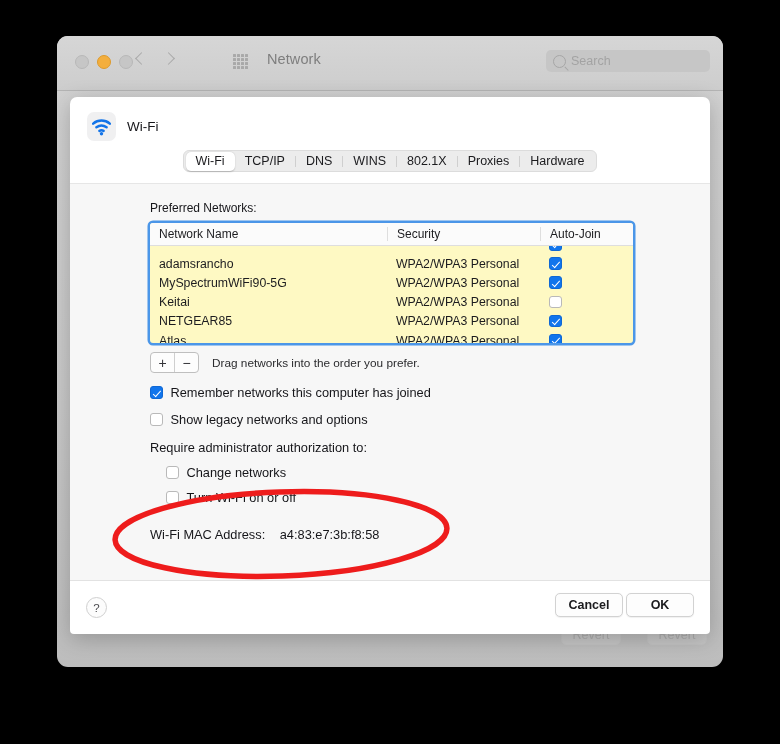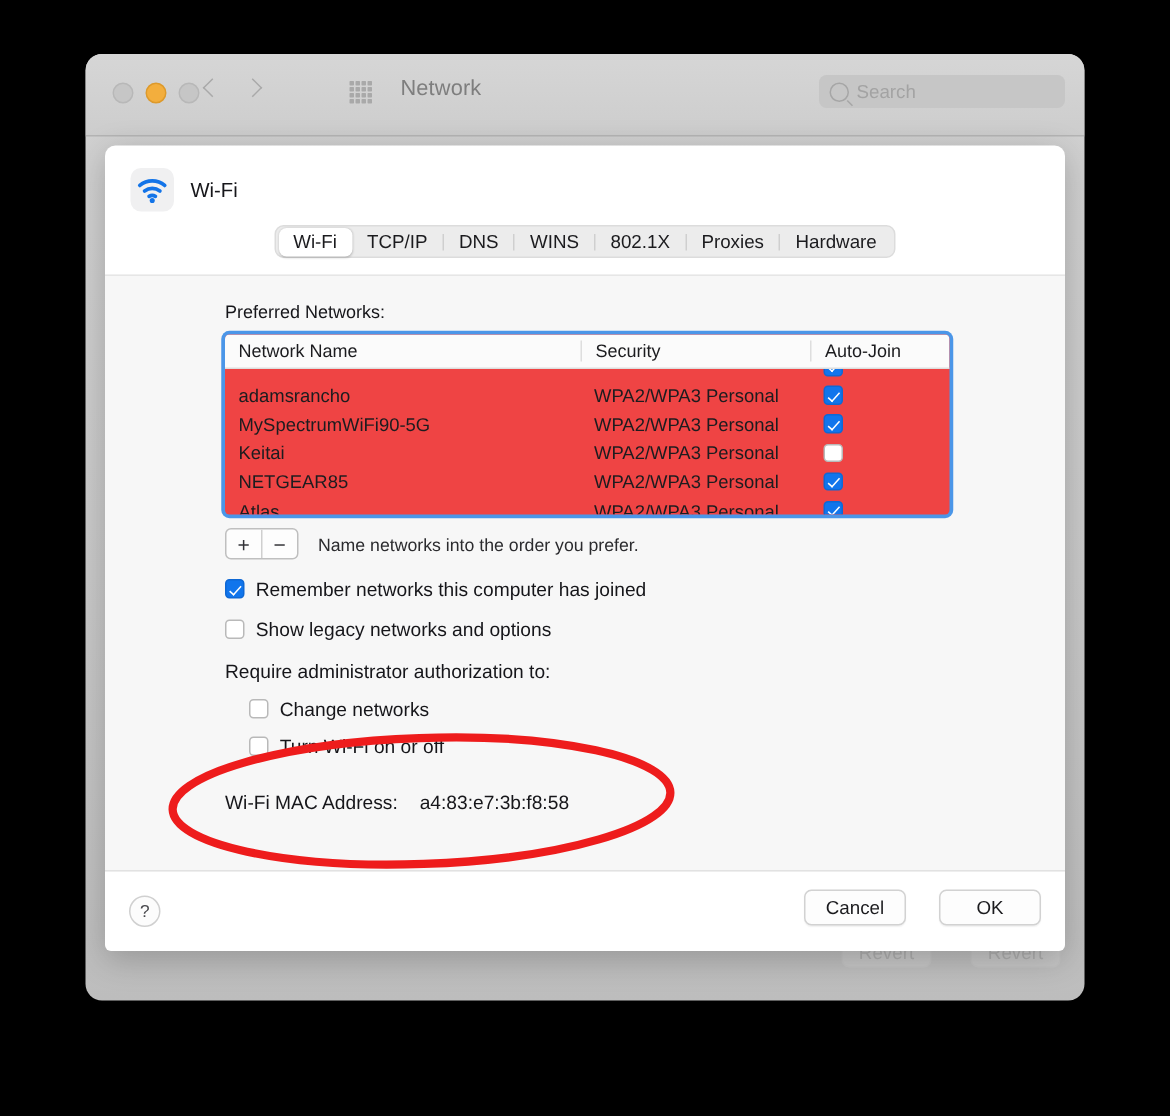--- a/index.html
+++ b/index.html
@@ -242,21 +242,21 @@
   #preferred-label {
     font-size: 12px;
     color: #16161a;
     margin-bottom: 8px;
   }
 
   
   #networks-table {
     width: 483px;
     height: 120px;
-    background: #ef4444;
+    background: #fef9c3;
     border-radius: 3px;
     box-shadow: 0 0 0 2.5px #4b96e8;
     overflow: hidden;
     position: relative;
   }
   #table-head {
     display: flex;
     height: 22px;
     align-items: center;
     border-bottom: 1px solid #dedede;
@@ -397,21 +397,22 @@
     color: #48484c;
     display: flex;
     align-items: center;
     justify-content: center;
   }
   #sheet-actions {
     position: absolute;
     right: 16px;
     top: 12px;
     display: flex;
-    gap: 22px;
+    gap: 3px;
+    font-weight: bold;
   }
   .sheet-btn {
     min-width: 66px;
     height: 22px;
     border-radius: 5px;
     border: 1px solid #d2d2d2;
     background: #fdfdfd;
     font-size: 12.5px;
     color: #1b1b1e;
     display: flex;
@@ -576,21 +577,21 @@
               </div>
             </div>
           </div>
         </div>
 
         <div id="table-tools">
           <div id="plus-minus">
             <div id="btn-add-network">+</div>
             <div id="btn-remove-network">−</div>
           </div>
-          <div id="drag-hint">Name networks into the order you prefer.</div>
+          <div id="drag-hint">Drag networks into the order you prefer.</div>
         </div>
 
         <div class="opt-row">
           <span class="cbox checked"></span>
           <span class="lbl">Remember networks this computer has joined</span>
         </div>
 
         <div class="opt-row">
           <span class="cbox"></span>
           <span class="lbl">Show legacy networks and options</span>

